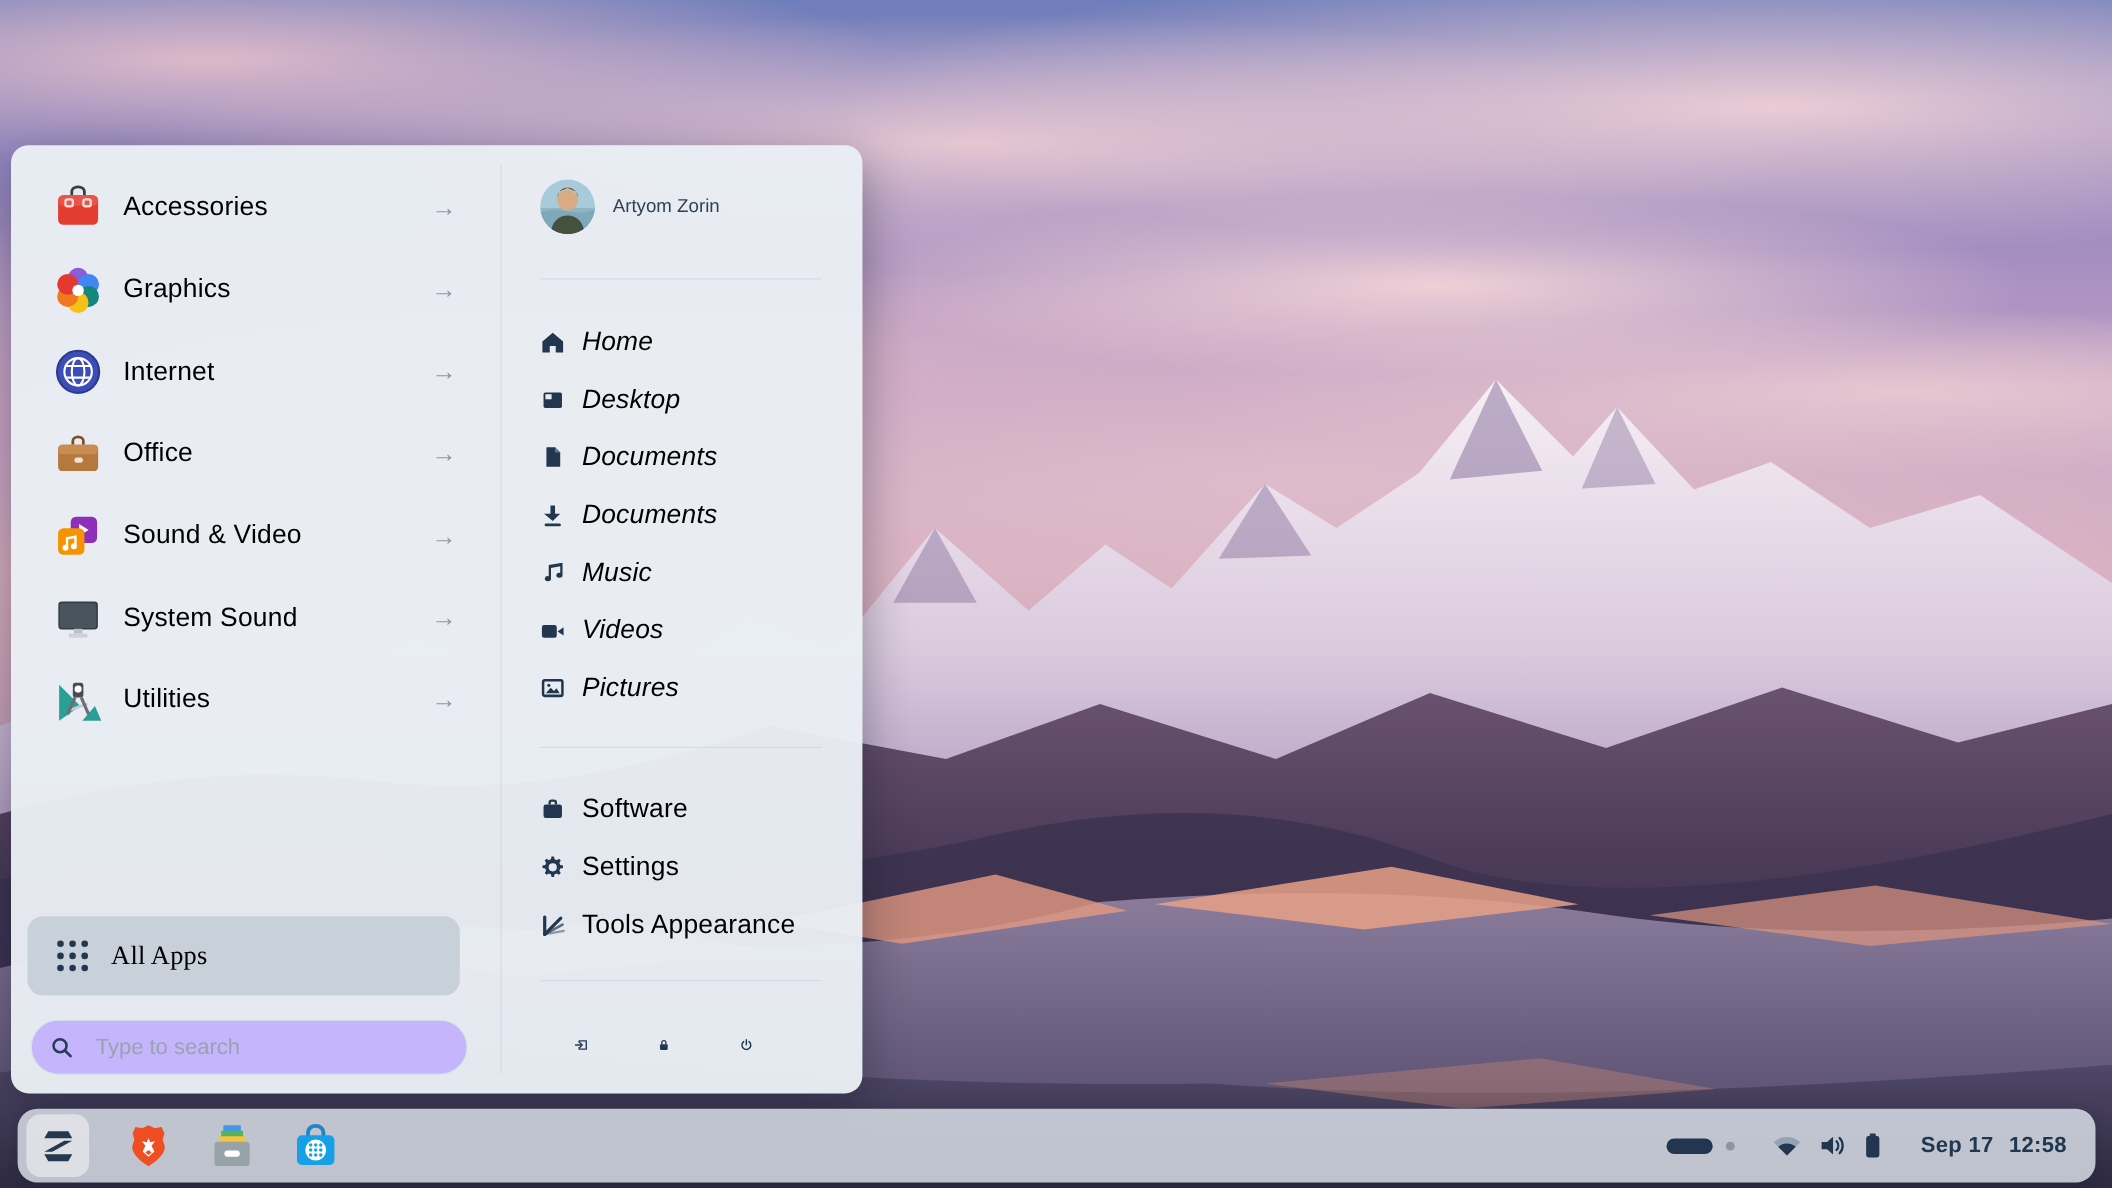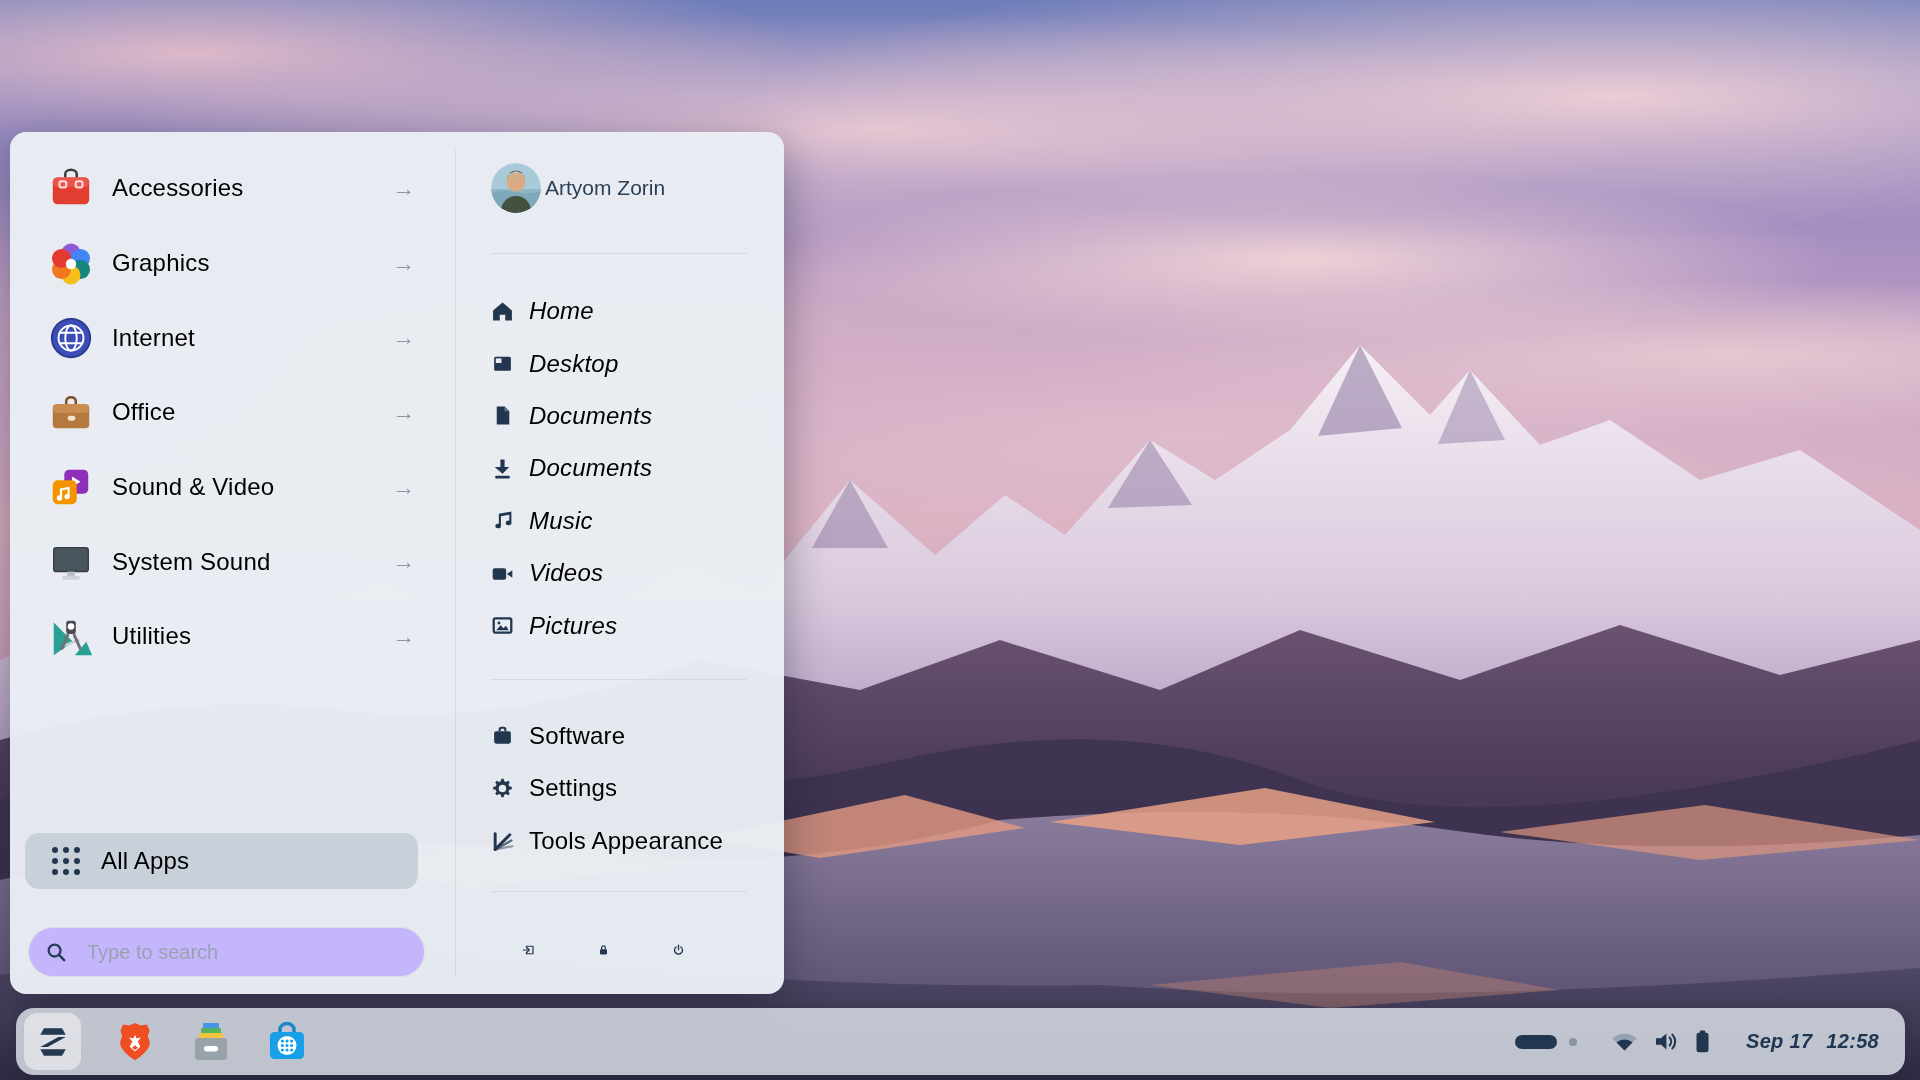--- a/index.html
+++ b/index.html
@@ -25,54 +25,54 @@
     background:rgba(233,238,244,.97);border-radius:16px;
     box-shadow:0 14px 44px rgba(15,22,38,.38);}
   .col-divider{position:absolute;left:445px;top:18px;bottom:18px;width:1px;background:#d3dae2;}
 
   .left-col{position:absolute;left:0;top:19px;width:445px;}
   .category-row{display:flex;align-items:center;height:74.7px;padding:0 40px 0 38px;cursor:default;}
   .cat-icon{width:46px;height:46px;margin-right:18px;flex:0 0 auto;}
   .menu-label{font-size:24px;color:#000000;letter-spacing:.2px;}
   .cat-arrow{margin-left:auto;color:#8d97a3;font-size:23px;line-height:1;}
 
-  .all-apps{position:absolute;left:15px;top:701px;width:393px;height:56px;border-radius:14px;
-    background:#c8d1da;display:flex;align-items:center;padding-left:26px;box-sizing:border-box;}
+  .all-apps{position:absolute;left:15px;top:701px;width:393px;height:72px;border-radius:14px;
+    background:#c8d1da;display:flex;align-items:center;padding-left:26px;box-sizing:border-box;font-family:Liberation Serif, serif;}
   .grid-icon{width:30px;height:30px;margin-right:20px;}
 
   .search{position:absolute;left:18px;top:795px;width:397px;height:50px;border-radius:25px;
     background:#c4b5fd;border:1px solid #d9dfe6;display:flex;align-items:center;
     padding:0 16px 0 17px;box-sizing:border-box;}
   .search svg{flex:0 0 auto;}
   .search input{border:none;outline:none;background:transparent;margin-left:18px;width:300px;
     font-size:20px;color:#2e4057;font-family:"Liberation Sans",sans-serif;}
   .search input::placeholder{color:#99a3af;}
 
   .right-col{position:absolute;left:445px;top:0;width:329px;height:100%;
     padding:31px 37px 0 36px;box-sizing:border-box;}
   .user-row{display:flex;align-items:center;height:50px;}
   .avatar{width:50px;height:50px;border-radius:50%;overflow:hidden;flex:0 0 auto;}
-  .user-name{margin-left:4px;font-size:21px;color:#2e4057;}
+  .user-name{margin-left:16px;font-size:17px;color:#2e4057;}
   .h-divider{height:1px;background:#d3dae2;}
   .div1{margin-top:40px;} .div2{margin-top:27px;} .div3{margin-top:24px;}
   .places{margin-top:31px;font-style:italic;} .shortcuts{margin-top:30px;}
   .place-row{display:flex;align-items:center;height:52.4px;cursor:default;}
   .place-icon{width:23px;height:23px;margin-right:15px;flex:0 0 auto;}
   .session-row{margin-top:45px;display:flex;align-items:center;padding-left:31px;}
   .session-btn{width:26px;height:26px;margin-right:62px;}
 
   
   .taskbar{position:absolute;left:16px;top:1008px;width:1889px;height:67px;border-radius:18px;
     background:rgba(231,237,243,.78);backdrop-filter:blur(8px);
     display:flex;align-items:center;padding:0 26px 0 8px;box-sizing:border-box;
     box-shadow:0 2px 10px rgba(20,26,42,.25);}
   .tb-left{display:flex;align-items:center;gap:32px;}
   .tb-app{width:44px;height:44px;display:flex;align-items:center;justify-content:center;}
   .tb-active{width:57px;height:57px;border-radius:13px;background:rgba(255,255,255,.48);}
-  .tb-right{margin-left:auto;display:flex;align-items:center;font-style:italic;}
+  .tb-right{margin-left:auto;display:flex;align-items:center;}
   .pill{width:42px;height:14px;border-radius:7px;background:#223650;}
   .tray-dot{width:8px;height:8px;border-radius:50%;background:#8b94a1;margin-left:12px;}
   .gap34{margin-left:34px;} .gap16{margin-left:16px;} .gap36{margin-left:36px;} .gap14{margin-left:14px;}
   .clock{font-size:20px;font-weight:bold;color:#203752;letter-spacing:.3px;}
 </style>
 </head>
 <body>
 
 <div class="wallpaper">
   <div class="clouds"></div>

